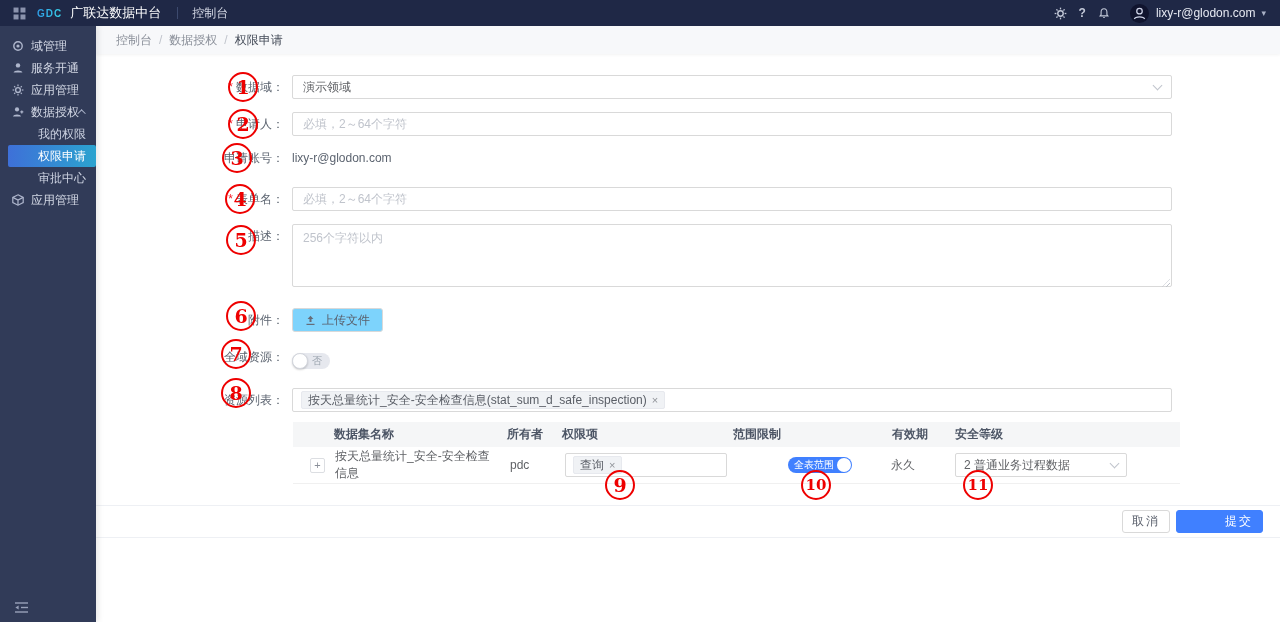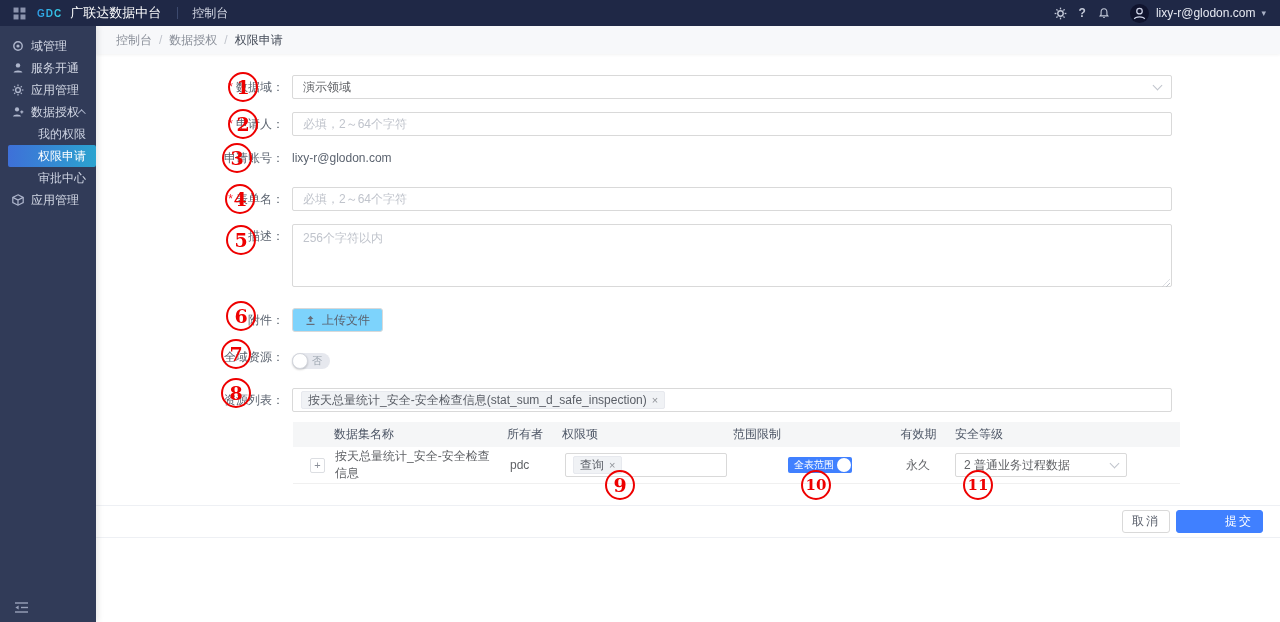--- a/index.html
+++ b/index.html
@@ -82,47 +82,47 @@
   .row7 .form-label { line-height:16px; }
 
   .tag-box { width:880px; height:24px; border:1px solid #d9d9d9; border-radius:2px; display:flex; align-items:center; padding:0 4px; }
   .tag { display:inline-flex; align-items:center; height:18px; background:#f0f2f5; border:1px solid #e7e9ee;
     border-radius:2px; padding:0 6px; margin-left:4px; color:#5a5e66; font-size:12px; white-space:nowrap; }
   .tag .tag-x { margin-left:5px; color:#909399; cursor:pointer; font-size:11px; }
 
   
   .res-table { margin-left:197px; width:887px; margin-top:10px; }
   .tr { display:flex; align-items:center; }
-  .thead { height:25px; background:#f5f6f7; color:#4c5565; font-weight:400; }
+  .thead { height:25px; background:#f5f6f7; color:#4c5565; font-weight:700; }
   .tbody { height:37px; background:#fff; border-bottom:1px solid #f0f0f0; }
   .tc-name  { width:197px; }
   .tc-owner { width:58px; }
   .tc-perm  { width:177px; }
   .tc-scope { width:155px; }
-  .tc-valid { width:65px;text-align:center; }
+  .tc-valid { width:65px; }
   .tc-sec   { flex:1; }
   .thead .tc-name  { padding-left:41px; }
   .thead .tc-owner { padding-left:17px; }
   .thead .tc-perm  { padding-left:14px; }
   .thead .tc-scope { padding-left:8px; }
   .thead .tc-valid { padding-left:12px; }
   .thead .tc-sec   { padding-left:10px; }
   .tbody .tc-name  { padding-left:17px; display:flex; align-items:center; gap:10px; }
   .tbody .tc-owner { padding-left:20px; }
   .tbody .tc-perm  { padding-left:17px; }
   .tbody .tc-scope { padding-left:63px; }
   .tbody .tc-valid { padding-left:11px; }
   .tbody .tc-sec   { padding-left:10px; }
 
   .expander { width:15px; height:15px; border:1px solid #dcdee2; border-radius:2px; background:#fff;
     display:inline-flex; align-items:center; justify-content:center; color:#8a8f99; font-size:11px;
     line-height:1; cursor:pointer; flex:0 0 auto; }
   .perm-box { width:162px; height:24px; border:1px solid #d9d9d9; border-radius:2px; background:#fff;
     display:flex; align-items:center; padding:0 3px; }
-  .switch-on { width:64px; height:16px; border-radius:2px; background:#4080ff; position:relative;
+  .switch-on { width:64px; height:16px; border-radius:8px; background:#4080ff; position:relative;
     display:inline-flex; align-items:center; padding-left:6px; cursor:pointer; }
   .switch-on .sw-txt { font-size:10px; color:#fff; letter-spacing:0; }
   .switch-on .knob { position:absolute; right:1px; top:1px; width:14px; height:14px; border-radius:50%; background:#fff; }
   .sec-sel { width:172px; height:24px; border:1px solid #d9d9d9; border-radius:2px; background:#fff;
     display:flex; align-items:center; justify-content:space-between; padding:0 8px; cursor:pointer; color:#606266; }
 
   
   .form-footer { margin-top:21px; height:33px; border-top:1px solid #eef0f4; border-bottom:1px solid #eef0f4;
     display:flex; align-items:center; justify-content:flex-end; padding-right:17px; gap:6px; }
   .btn { height:23px; padding:0 9px; border-radius:3px; font-size:12px; letter-spacing:2px;

